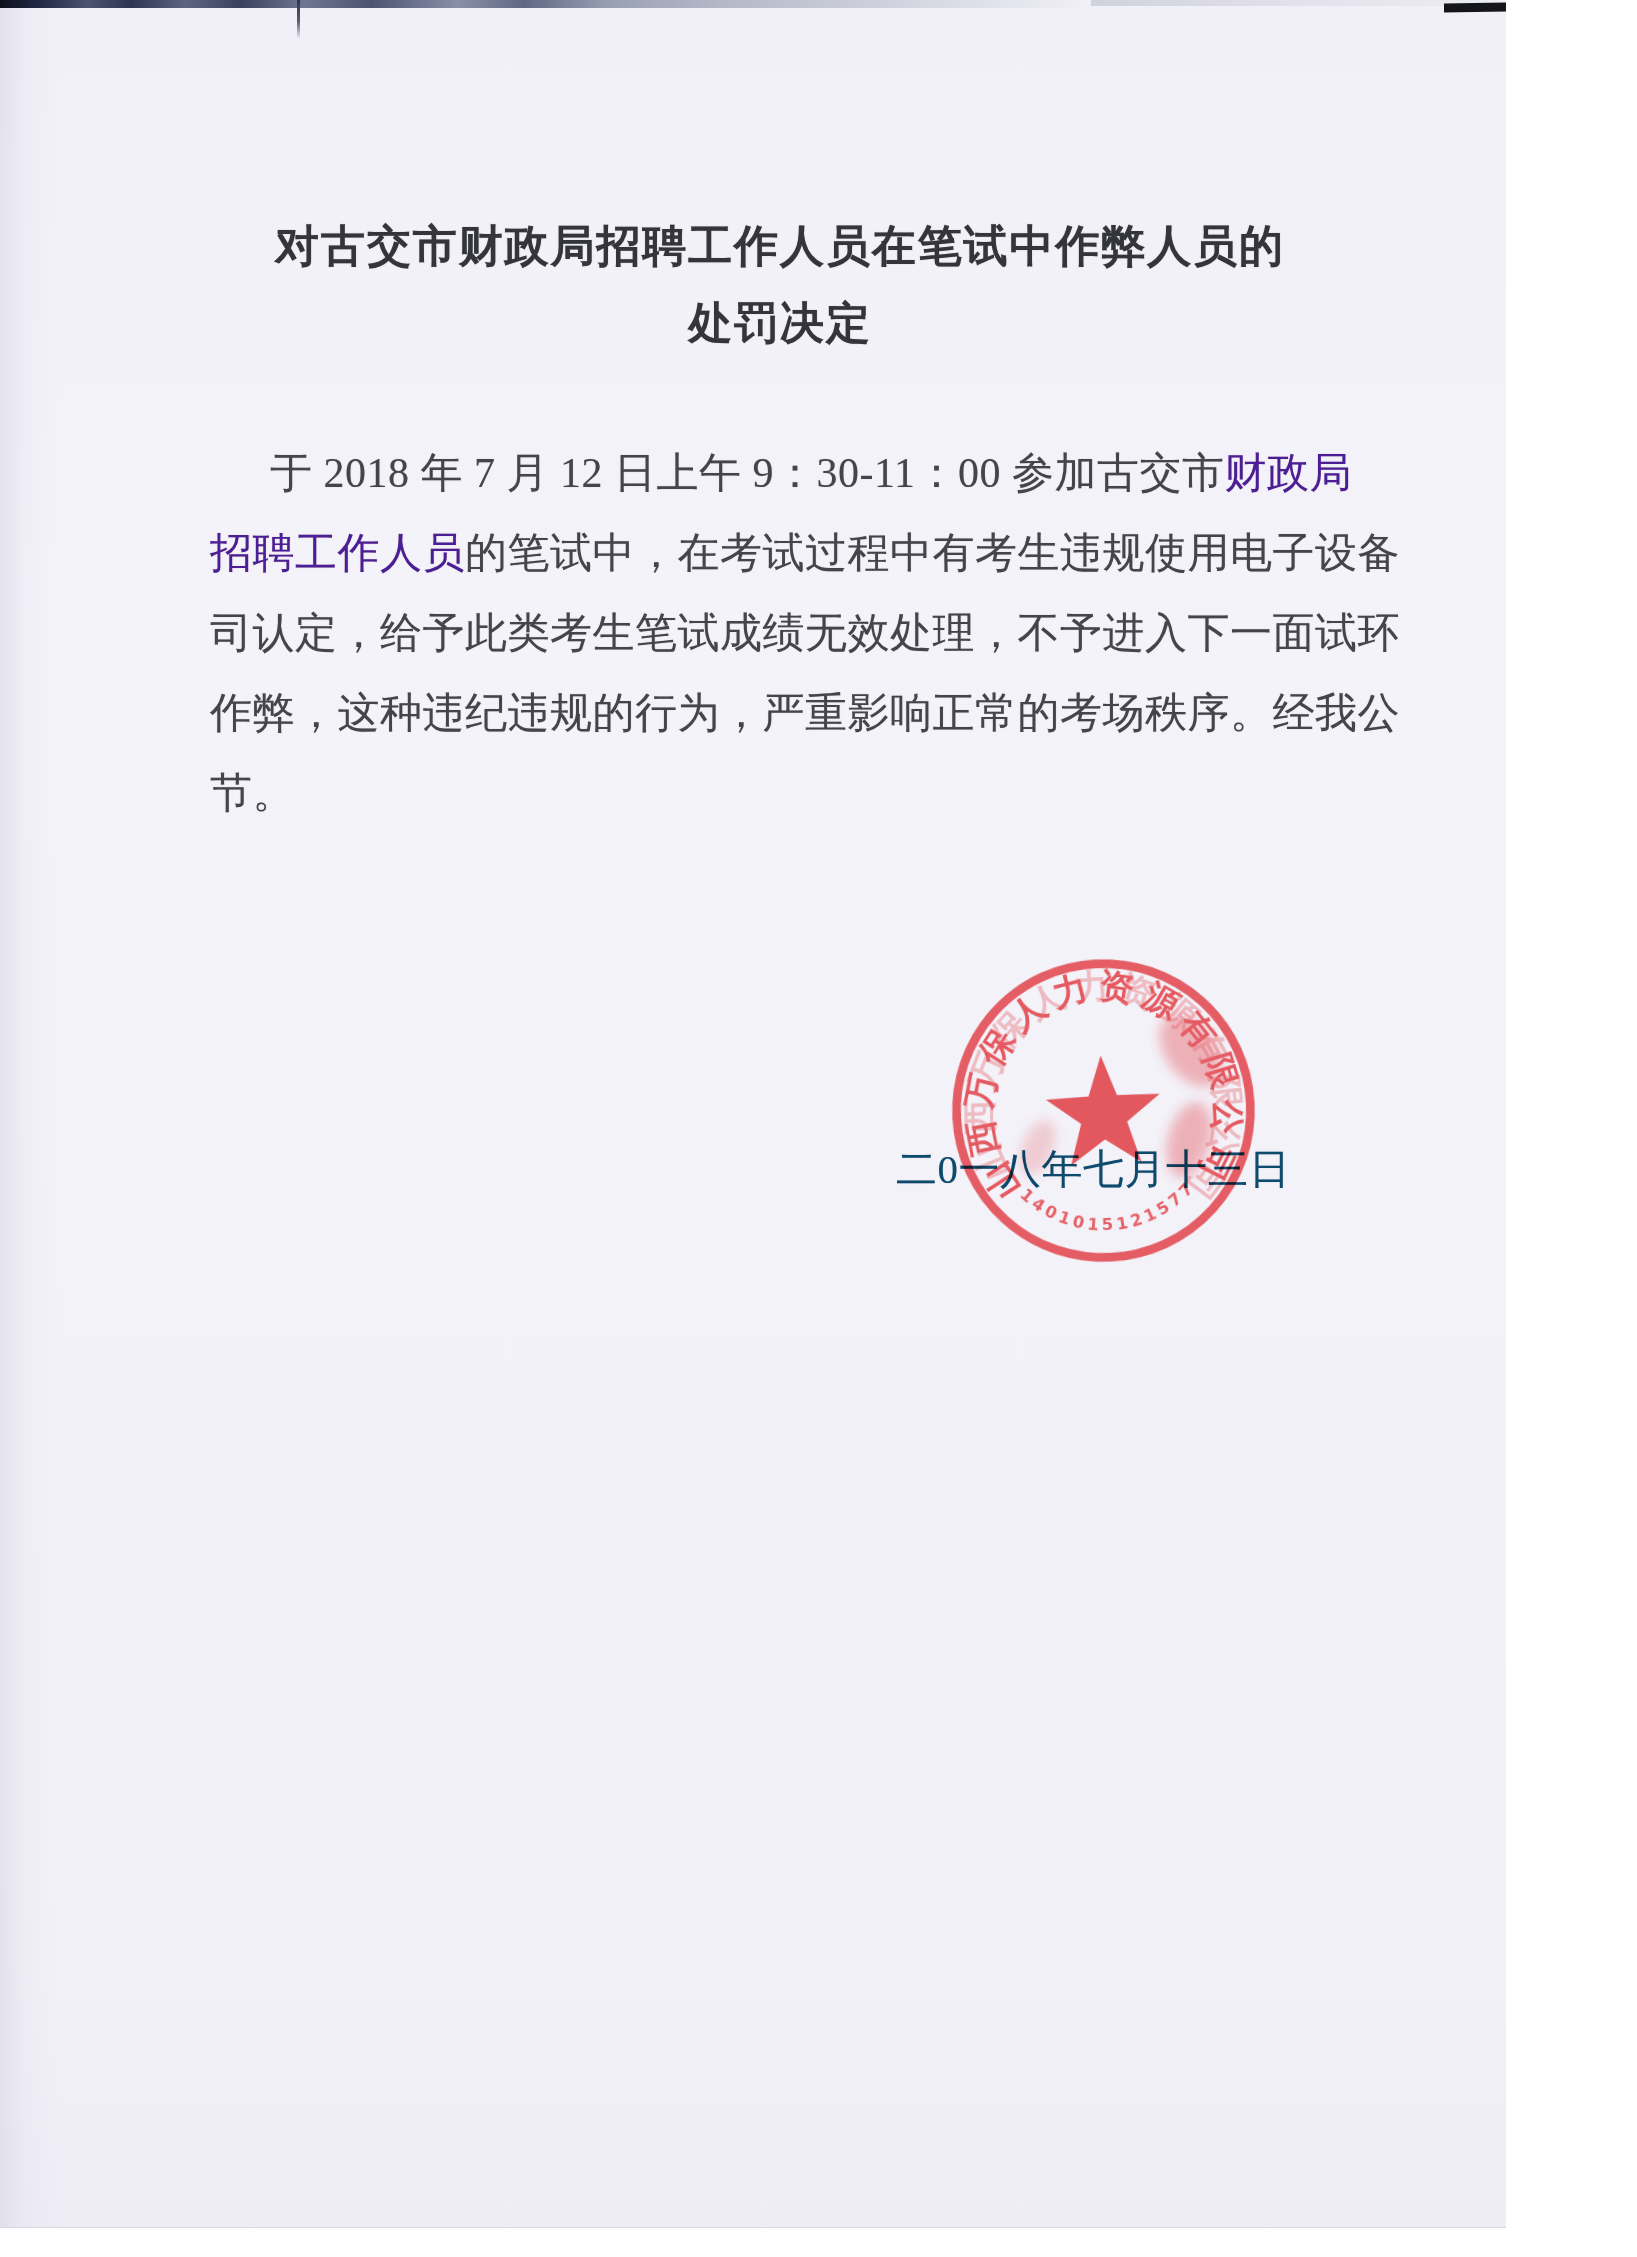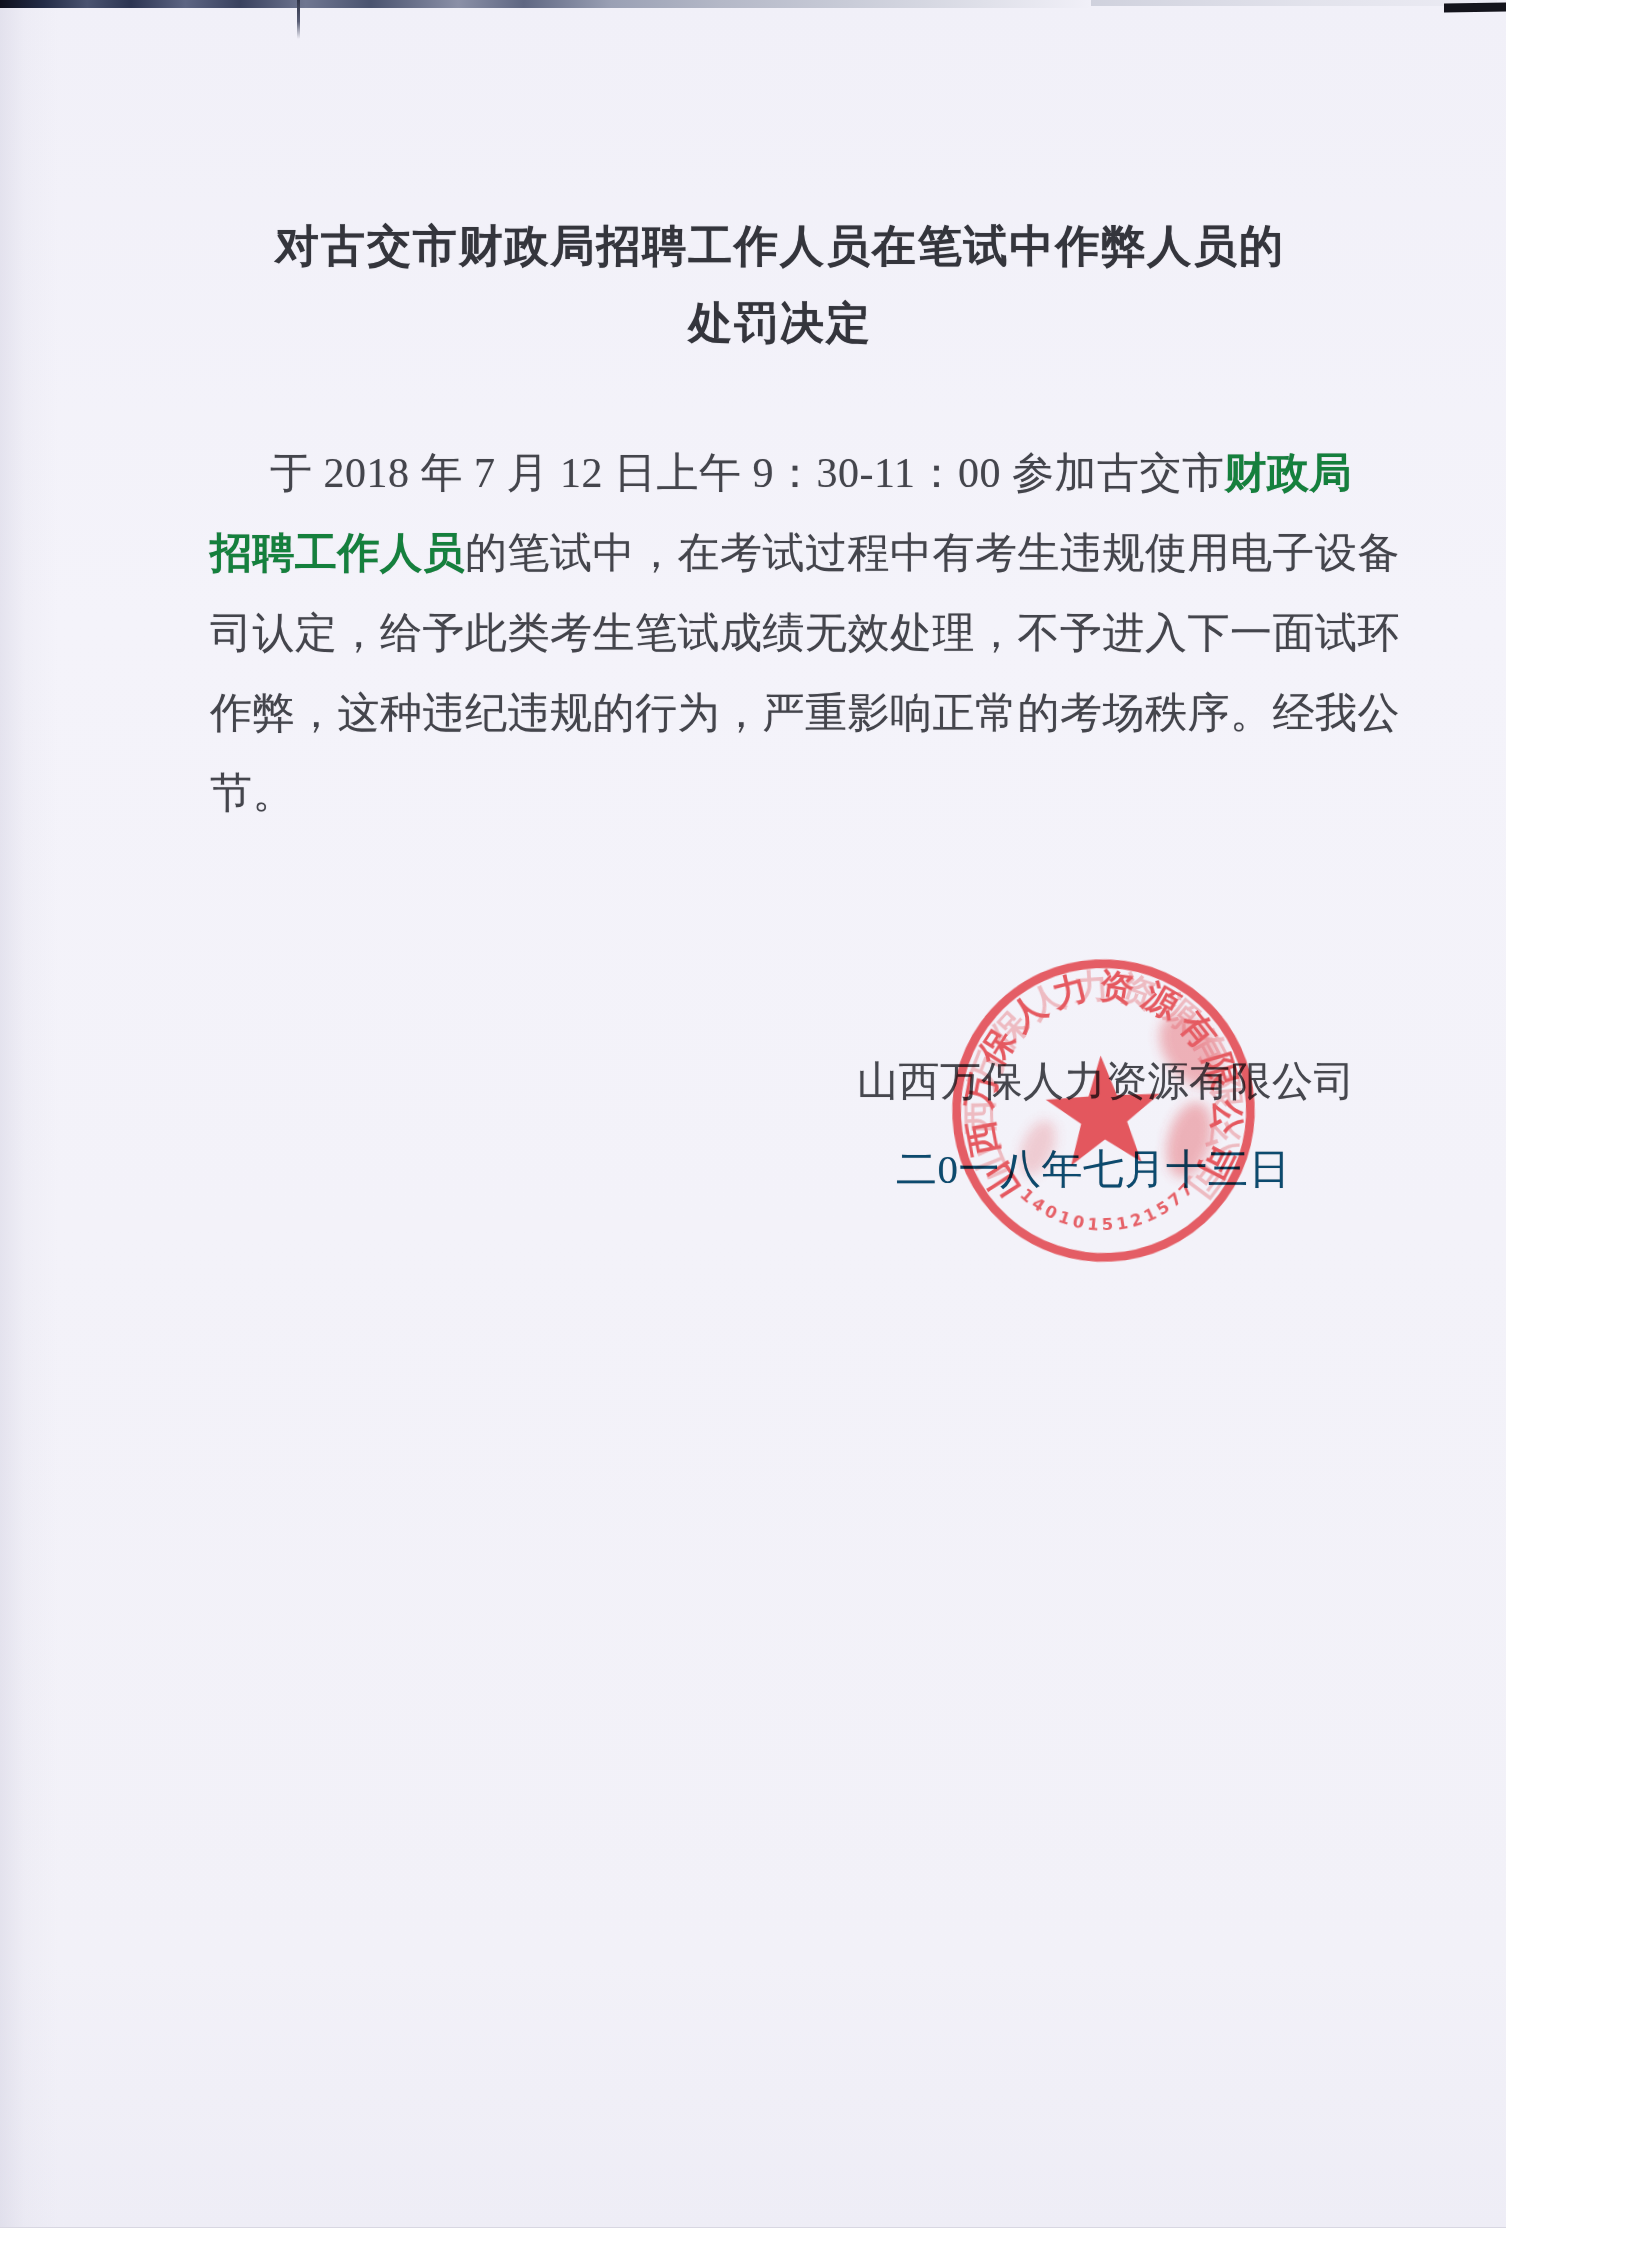--- a/index.html
+++ b/index.html
@@ -74,21 +74,21 @@
     left: 210px; top: 433px;
     width: 1139px;
     font-size: 42px;
     line-height: 80px;
     letter-spacing: 0.5px;
     color: #44454c;
     text-shadow: 0 0 1px rgba(68,69,76,0.35);
   }
   .body-line { white-space: nowrap; }
   .body-line.indent { text-indent: 60px; }
-  .body-line .bold { font-weight: bold; color: #15803d; }
+  .body-line .bold { font-weight: normal; color: #4c1d95; }
 
   .sig-company {
     position: absolute;
     left: 857px; top: 1054px;
     font-size: 41px;
     letter-spacing: 0.5px;
     color: #46474e;
     white-space: nowrap;
     text-shadow: 0 0 1px rgba(70,71,78,0.35);
   }
@@ -142,21 +142,20 @@
   <div class="doc-title line2">处罚决定</div>
 
   <div class="doc-body">
       <div class="body-line indent"><span>于 2018 年 7 月 12 日上午 9：30-11：00 参加古交市</span><span class="bold">财政局</span></div>
       <div class="body-line"><span class="bold">招聘工作人员</span><span>的笔试中，在考试过程中有考生违规使用电子设备</span></div>
       <div class="body-line"><span>司认定，给予此类考生笔试成绩无效处理，不予进入下一面试环</span></div>
       <div class="body-line"><span>作弊，这种违纪违规的行为，严重影响正常的考场秩序。经我公</span></div>
       <div class="body-line"><span>节。</span></div>
     </div>
 
-  <div class="sig-company">山西万保人力资源有限公司</div>
   <div class="sig-date">二0一八年七月十三日</div>
 
   <div class="seal">
     <svg viewBox="0 0 330 330" xmlns="http://www.w3.org/2000/svg">
       <defs>
         <path id="sealArcPath" d="M 83 247 A 116 116 0 1 1 247 247" fill="none"></path>
         <path id="sealNumPath" d="M 77.3 252.7 A 124 124 0 0 0 252.7 252.7" fill="none"></path>
         <filter id="inkBlur" x="-60%" y="-60%" width="220%" height="220%">
           <feGaussianBlur stdDeviation="6"></feGaussianBlur>
         </filter>

